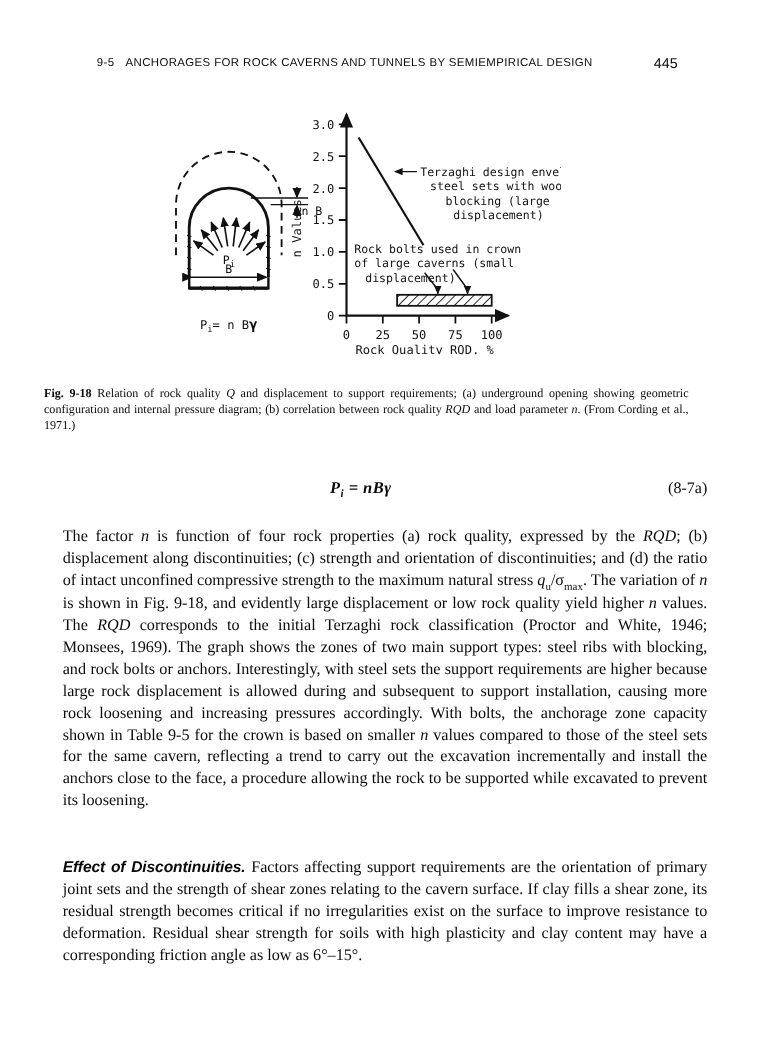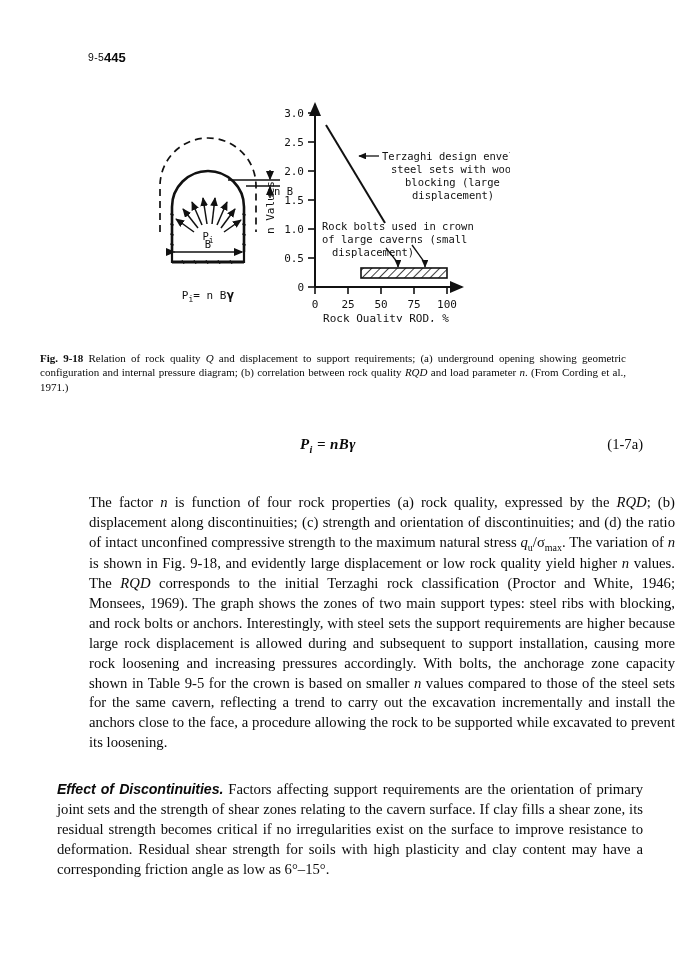--- a/index.html
+++ b/index.html
@@ -27,21 +27,21 @@
     font-family: "Liberation Sans", "DejaVu Sans", sans-serif;
     font-size: 10.4px;
     letter-spacing: 0.35px;
   }
   .running-head .sec-num { font-weight: 400; }
   .running-head .rh-title {
     margin-left: 10px;
     flex: 1 1 auto;
   }
   .running-head .folio {
-    font-weight: 700;
+    font-weight: 400;
     font-size: 13px;
     letter-spacing: 0;
   }
 
   
   .figure {
     position: absolute;
     left: 150px;
     top: 82px;
     width: 360px;
@@ -94,37 +94,38 @@
   
   .body-block {
     position: absolute;
     left: 57px;
     width: 586px;
     font-size: 14.7px;
     line-height: 1.355;
     text-align: justify;
     text-justify: inter-word;
   }
-  #para-1 { top: 478px; margin-left: 32px; }
+  #para-1 { top: 464px; }
   #para-2 { top: 768px; margin-top: 12px; }
   .body-block i { font-style: italic; }
   .body-block sub { font-size: 0.68em; }
   .run-in-head {
     font-weight: 700;
     font-style: italic;
     font-family: "Liberation Sans", "DejaVu Sans", sans-serif;
     font-size: 14.2px;
     letter-spacing: -0.1px;
   }
 </style>
 </head>
 <body>
 
 <div class="running-head">
   <span class="sec-num">9-5</span>
+  <span class="rh-title">ANCHORAGES FOR ROCK CAVERNS AND TUNNELS BY SEMIEMPIRICAL DESIGN</span>
   <span class="folio">445</span>
 </div>
 
 <div class="figure">
   <svg width="360" height="240" viewBox="0 0 360 240" xmlns="http://www.w3.org/2000/svg">
     <defs>
       <pattern id="hatch" patternUnits="userSpaceOnUse" width="6" height="6" patternTransform="rotate(45)">
         <line x1="0" y1="0" x2="0" y2="6" stroke="#111" stroke-width="1.6"></line>
       </pattern>
       <marker id="ar" markerWidth="7" markerHeight="7" refX="6" refY="3" orient="auto">
@@ -250,18 +251,18 @@
   </svg>
 </div>
 
 <p class="caption">
   <span class="figlabel">Fig. 9-18</span>
   <span>Relation of rock quality </span><i>Q</i><span> and displacement to support requirements; (a) underground opening showing geometric configuration and internal pressure diagram; (b) correlation between rock quality </span><i>RQD</i><span> and load parameter </span><i>n</i><span>. (From Cording et al., 1971.)</span>
 </p>
 
 <div class="equation-row">
   <span class="equation-body"><span>P</span><sub>i</sub>&nbsp;<span>= nBγ</span></span>
-  <span class="equation-num">(1-7a)</span>
+  <span class="equation-num">(8-7a)</span>
 </div>
 
 <p class="body-block" id="para-1"><span>The factor </span><i>n</i><span> is function of four rock properties (a) rock quality, expressed by the </span><i>RQD</i><span>; (b) displacement along discontinuities; (c) strength and orientation of discontinuities; and (d) the ratio of intact unconfined compressive strength to the maximum natural stress </span><i>q</i><sub>u</sub><span>/σ</span><sub>max</sub><span>. The variation of </span><i>n</i><span> is shown in Fig. 9-18, and evidently large displacement or low rock quality yield higher </span><i>n</i><span> values. The </span><i>RQD</i><span> corresponds to the initial Terzaghi rock classification (Proctor and White, 1946; Monsees, 1969). The graph shows the zones of two main support types: steel ribs with blocking, and rock bolts or anchors. Interestingly, with steel sets the support requirements are higher because large rock displacement is allowed during and subsequent to support installation, causing more rock loosening and increasing pressures accordingly. With bolts, the anchorage zone capacity shown in Table 9-5 for the crown is based on smaller </span><i>n</i><span> values compared to those of the steel sets for the same cavern, reflecting a trend to carry out the excavation incrementally and install the anchors close to the face, a procedure allowing the rock to be supported while excavated to prevent its loosening.</span></p>
 
 <p class="body-block" id="para-2"><span class="run-in-head">Effect of Discontinuities.</span><span> Factors affecting support requirements are the orientation of primary joint sets and the strength of shear zones relating to the cavern surface. If clay fills a shear zone, its residual strength becomes critical if no irregularities exist on the surface to improve resistance to deformation. Residual shear strength for soils with high plasticity and clay content may have a corresponding friction angle as low as 6°–15°.</span></p>
 
 </body></html>

